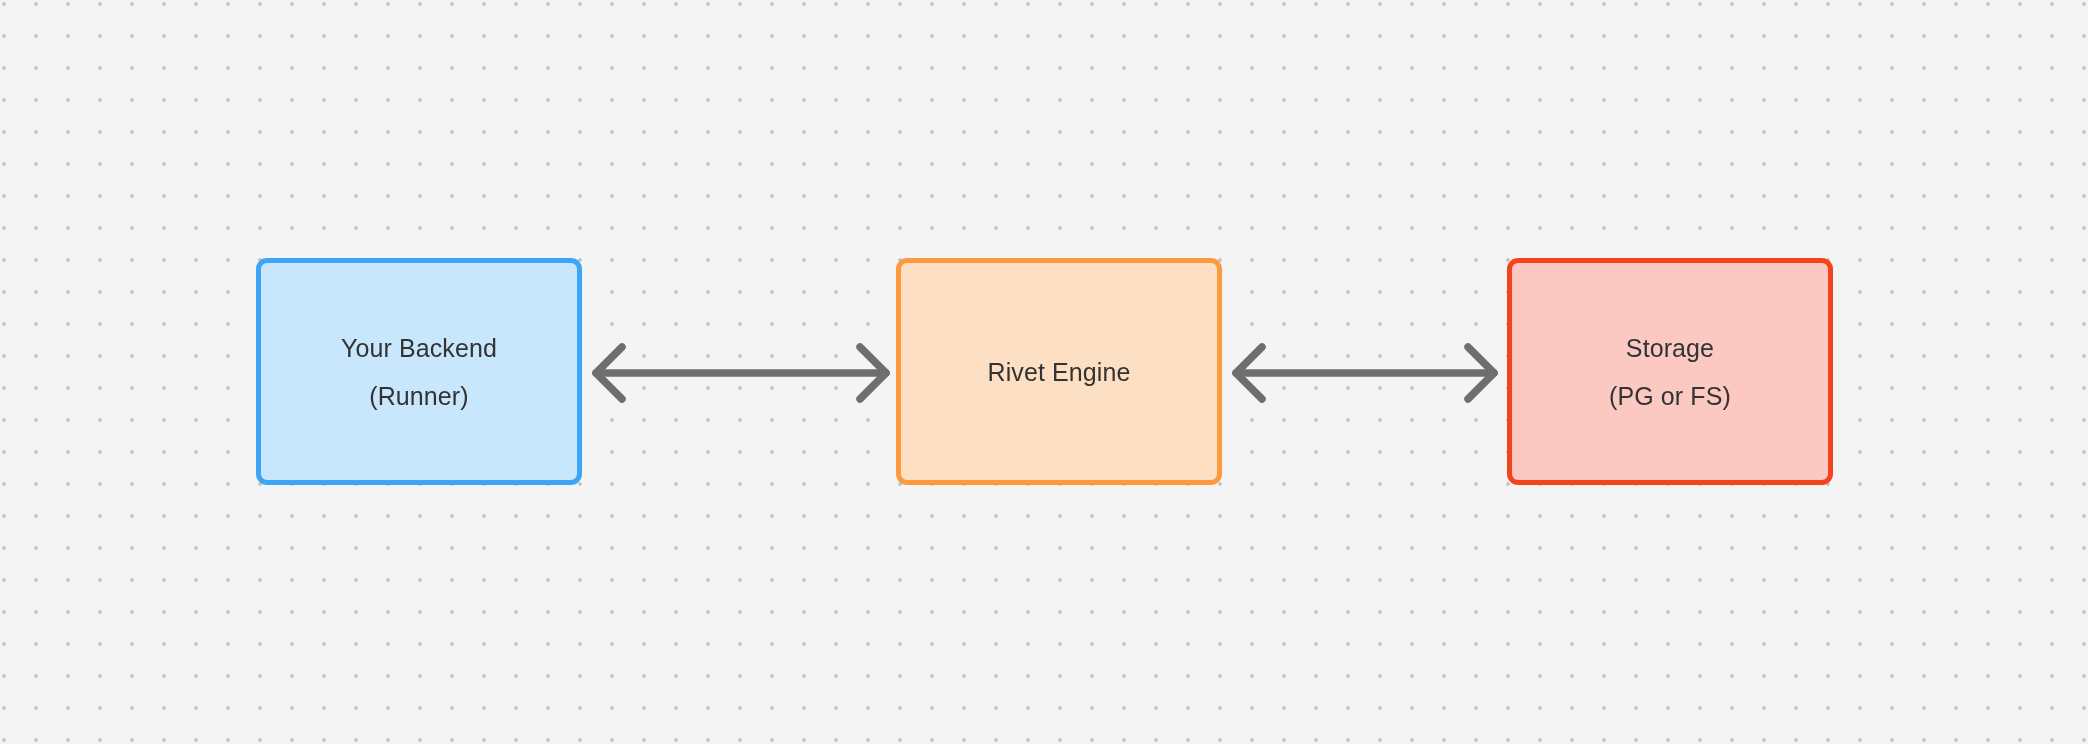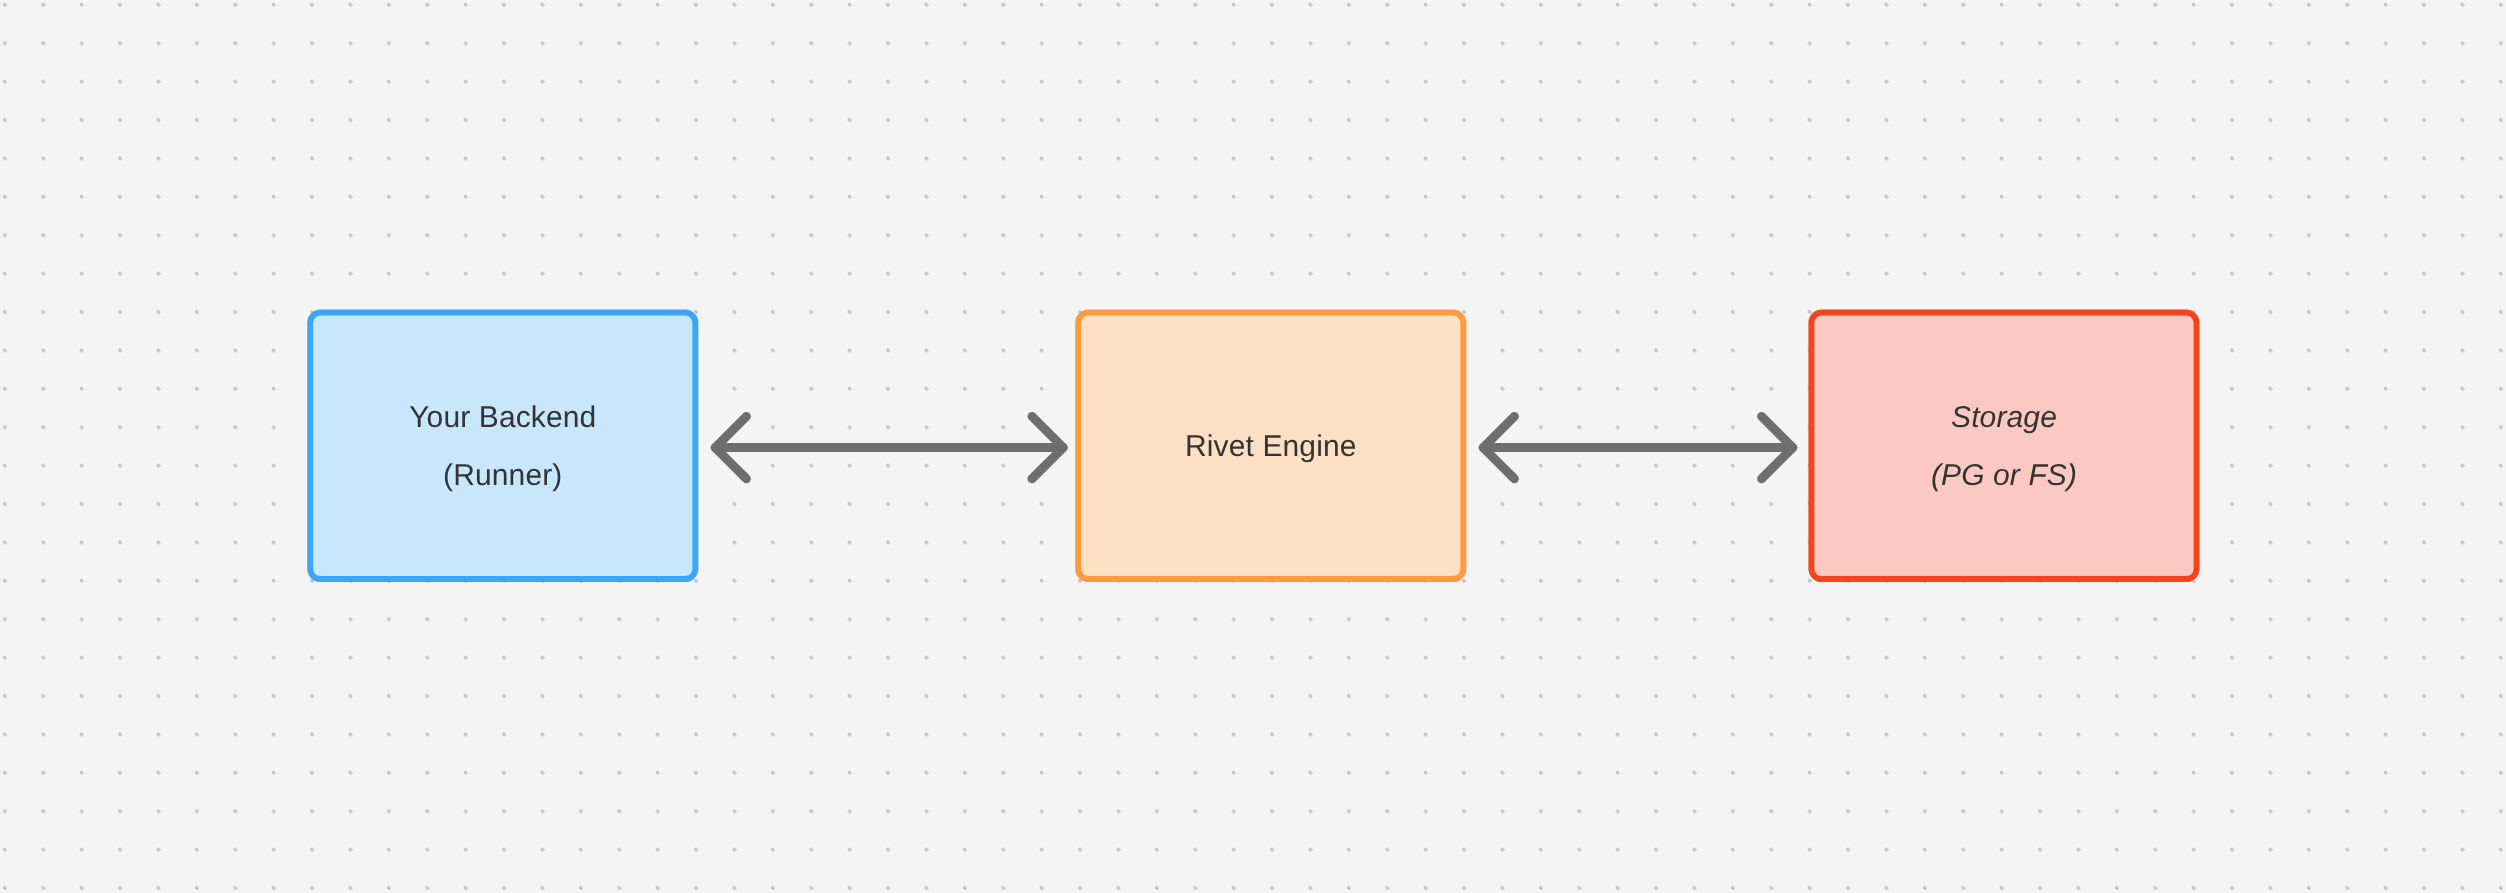--- a/index.html
+++ b/index.html
@@ -49,21 +49,20 @@
     top: 258px;
     background: #fde0c4;
     border-color: #fb9a3f;
     text-align: center;
   }
   .node-storage {
     left: 1507px;
     top: 258px;
     background: #fcc9c2;
     border-color: #f4441e;
-    font-style: italic;
   }
   .edge {
     position: absolute;
     top: 331px;
     height: 84px;
     overflow: visible;
   }
   .edge-1 { left: 590px; width: 302px; }
   .edge-2 { left: 1230px; width: 270px; }
 </style>

